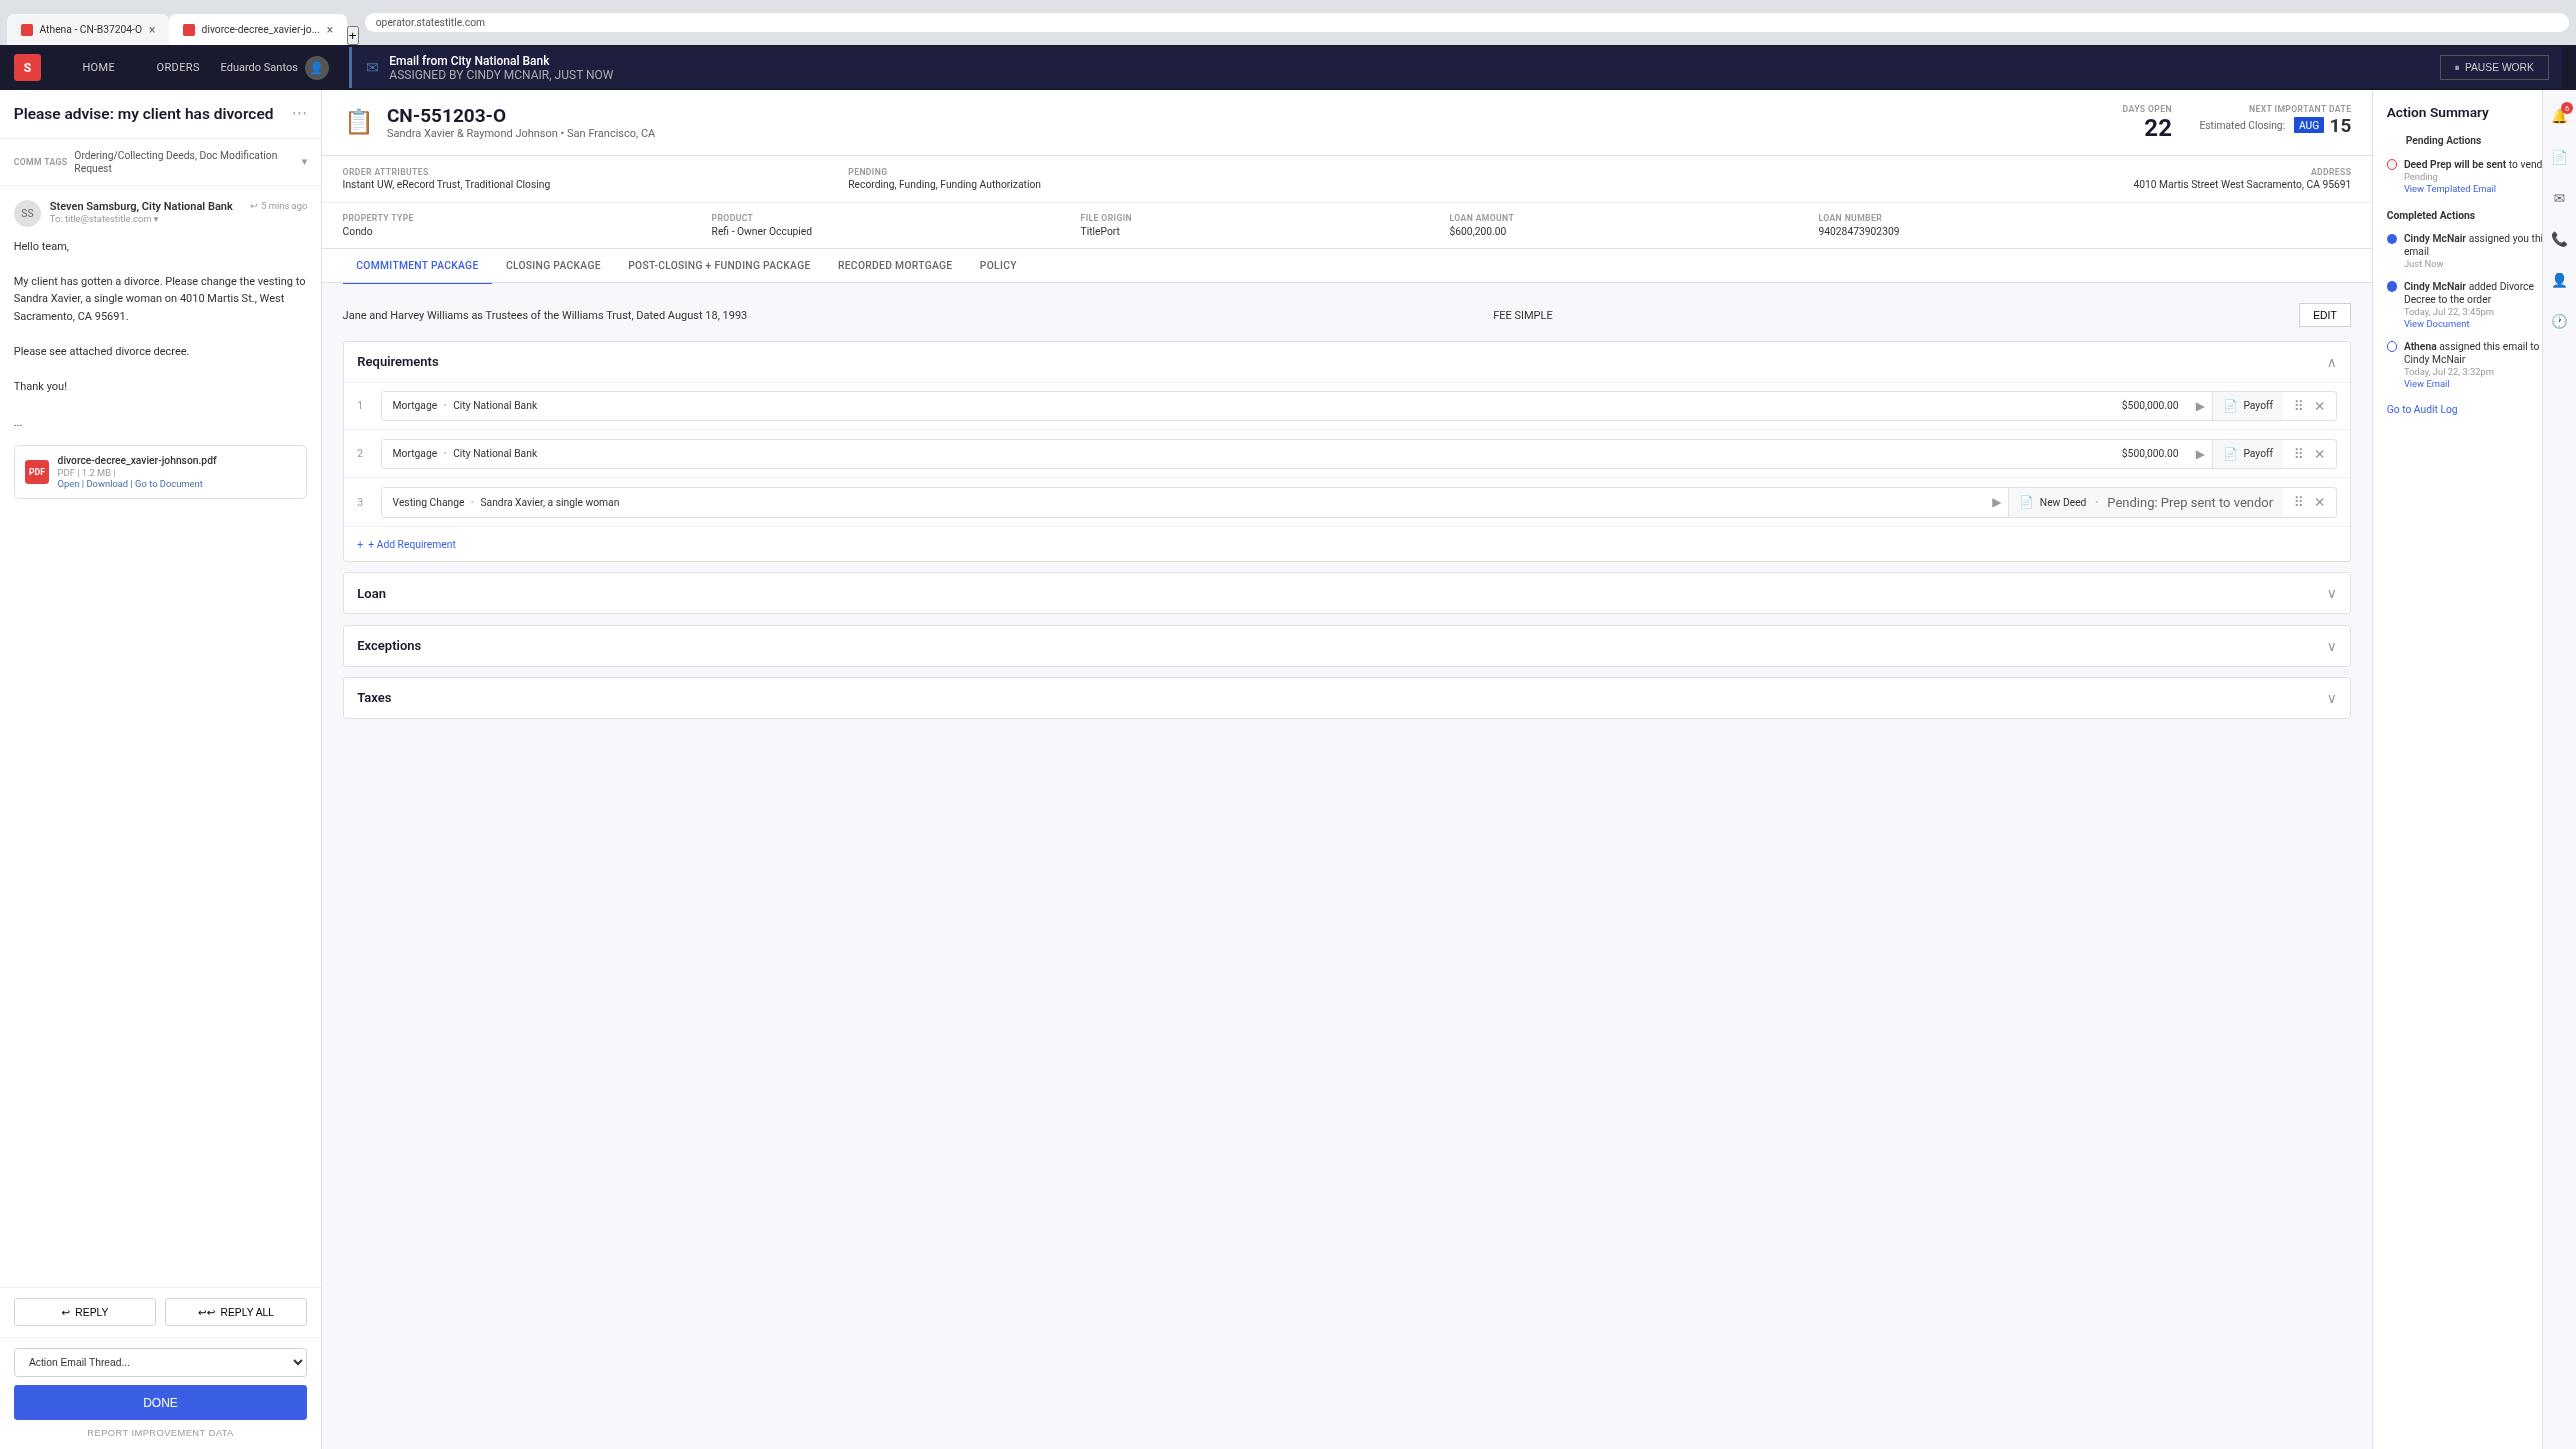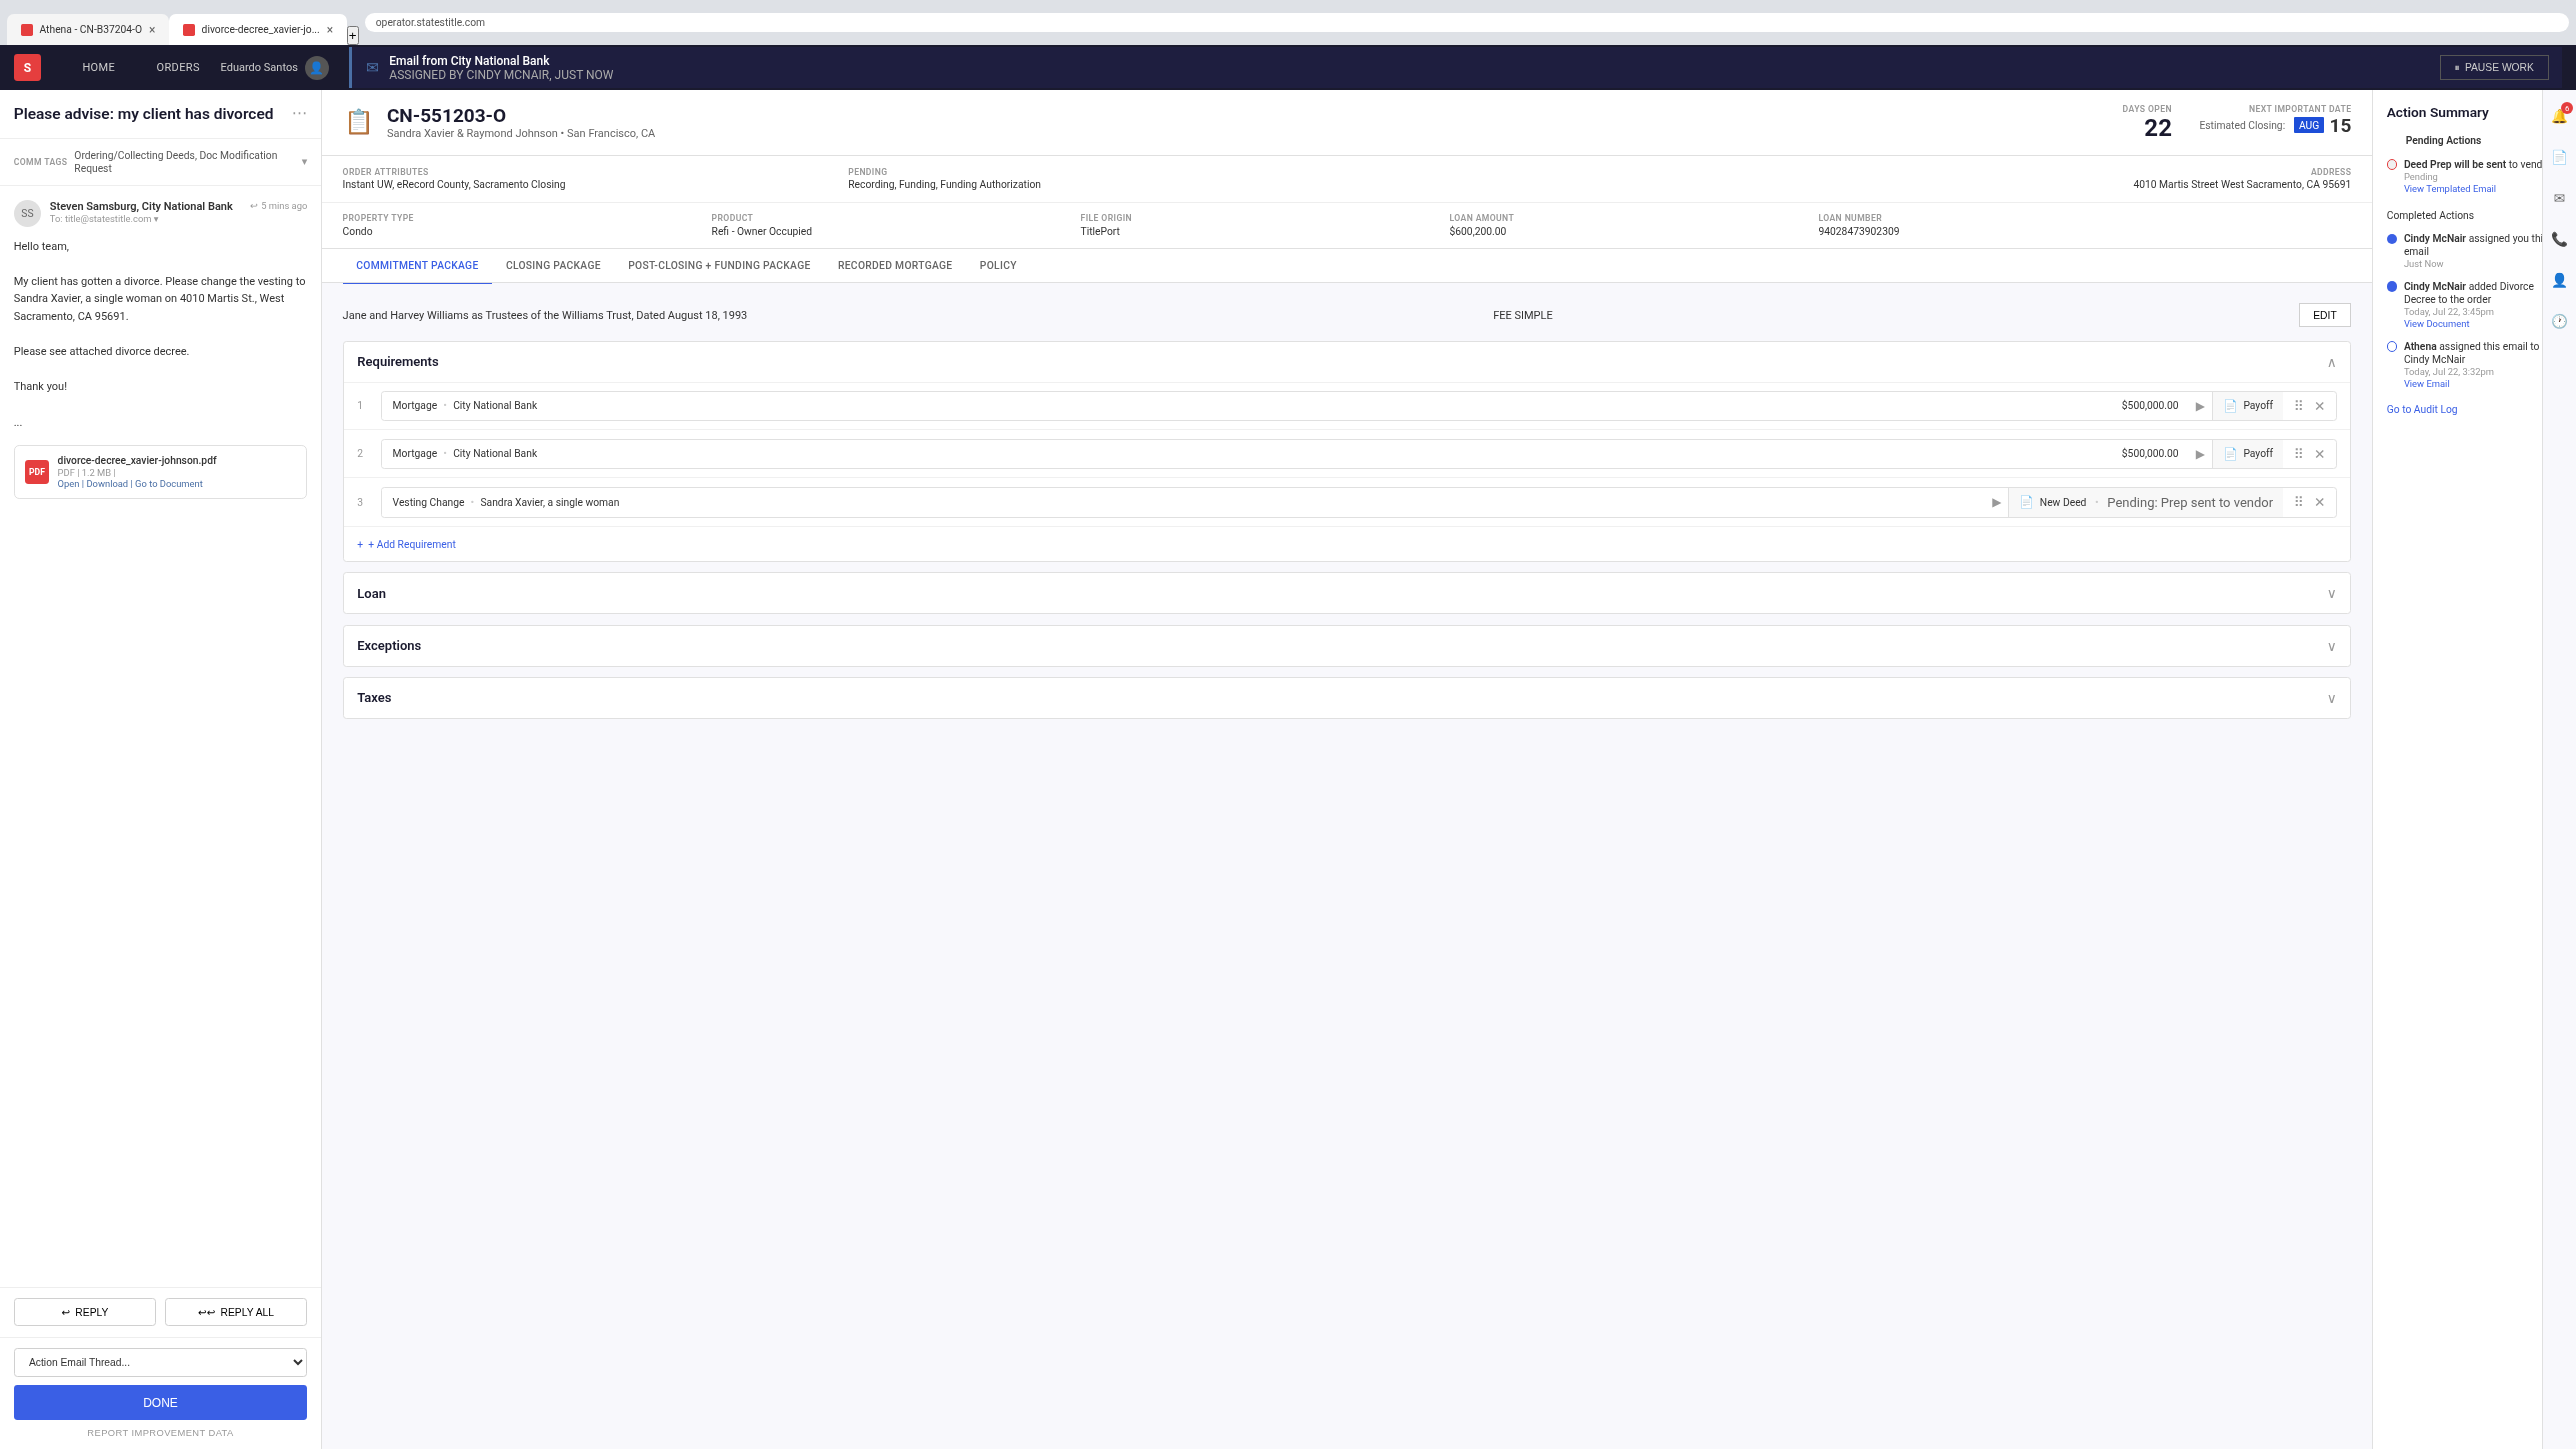--- a/index.html
+++ b/index.html
@@ -121,21 +121,21 @@
     .action-item { display: flex; align-items: flex-start; gap: 6.9px; margin-bottom: 10.3px; }
     .action-dot { width: 10.3px; height: 10.3px; border-radius: 50%; flex-shrink: 0; margin-top: 1.7px; }
     .action-dot.pending { background: #f0f0f0; border: 1.7px solid #e53e3e; }
     .action-dot.completed-blue { background: #3a5fe5; }
     .action-dot.completed-outline { background: #fff; border: 1.7px solid #3a5fe5; }
     .action-text { font-size: 10.3px; color: #333; }
     .action-text strong { font-weight: 600; }
     .action-subtext { font-size: 9.4px; color: #999; }
     .action-link { font-size: 9.4px; color: #3a5fe5; cursor: pointer; text-decoration: none; display: block; margin-top: 1.7px; }
 
-    .completed-actions-title { font-size: 10.3px; font-weight: 400; color: #333; margin: 13.7px 0 10.3px; display: flex; align-items: center; justify-content: space-between; }
+    .completed-actions-title { font-size: 10.3px; font-weight: 700; color: #333; margin: 13.7px 0 10.3px; display: flex; align-items: center; justify-content: space-between; }
 
     .audit-link { font-size: 10.3px; color: #3a5fe5; cursor: pointer; text-decoration: none; display: block; margin-top: 13.7px; }
 
     .right-panel-icons { position: absolute; right: 0; top: 0; width: 34px; height: 100%; background: #f8f8fc; border-left: 0.9px solid #e0e0e0; display: flex; flex-direction: column; align-items: center; padding-top: 13.7px; gap: 17px; }
     .panel-icon { width: 24px; height: 24px; display: flex; align-items: center; justify-content: center; color: #666; cursor: pointer; font-size: 13.7px; position: relative; }
     .panel-icon .badge { position: absolute; top: -1.7px; right: -1.7px; width: 12px; height: 12px; background: #e53e3e; border-radius: 50%; font-size: 7.7px; color: white; display: flex; align-items: center; justify-content: center; }
 
     .req-separator { color: #ccc; margin: 0 3.4px; }
 
     
@@ -288,21 +288,21 @@
               <span class="aug-badge">AUG</span>
               <span class="date-num">15</span>
             </div>
           </div>
         </div>
       </div>
 
       <div class="order-attrs-row">
         <div class="detail-group">
           <div class="detail-label">ORDER ATTRIBUTES</div>
-          <div class="detail-value">Instant UW, eRecord County, Sacramento Closing</div>
+          <div class="detail-value">Instant UW, eRecord Trust, Traditional Closing</div>
         </div>
         <div class="detail-group">
           <div class="detail-pending">PENDING</div>
           <div class="detail-value">Recording, Funding, Funding Authorization</div>
         </div>
         <div style="grid-column:span 2; text-align:right;">
           <div class="detail-label">ADDRESS</div>
           <div class="detail-value">4010 Martis Street West Sacramento, CA 95691</div>
         </div>
       </div>

